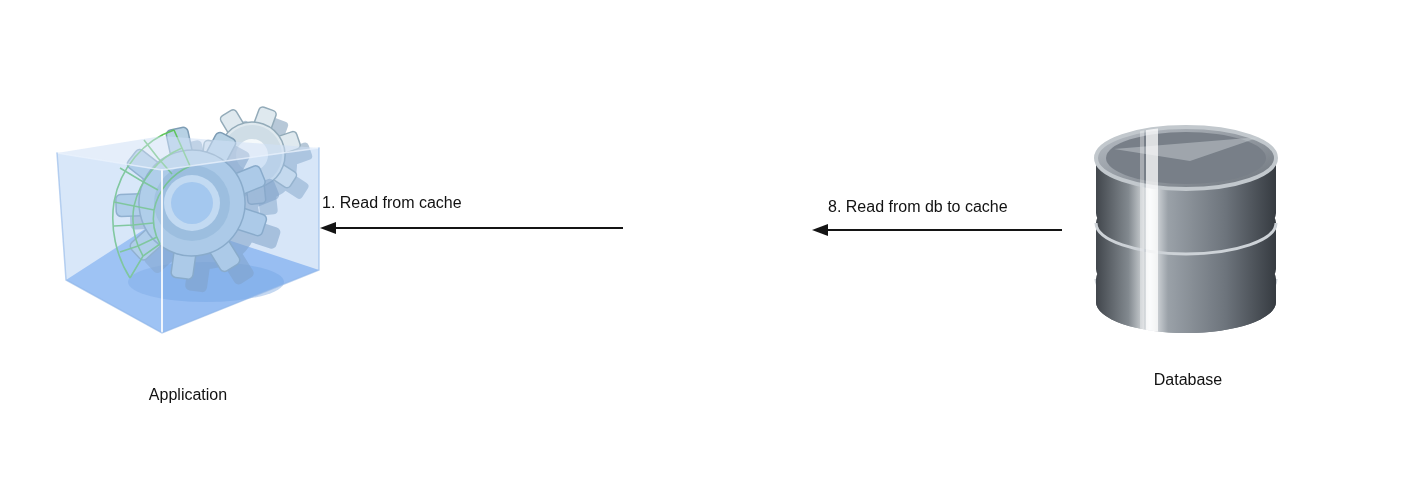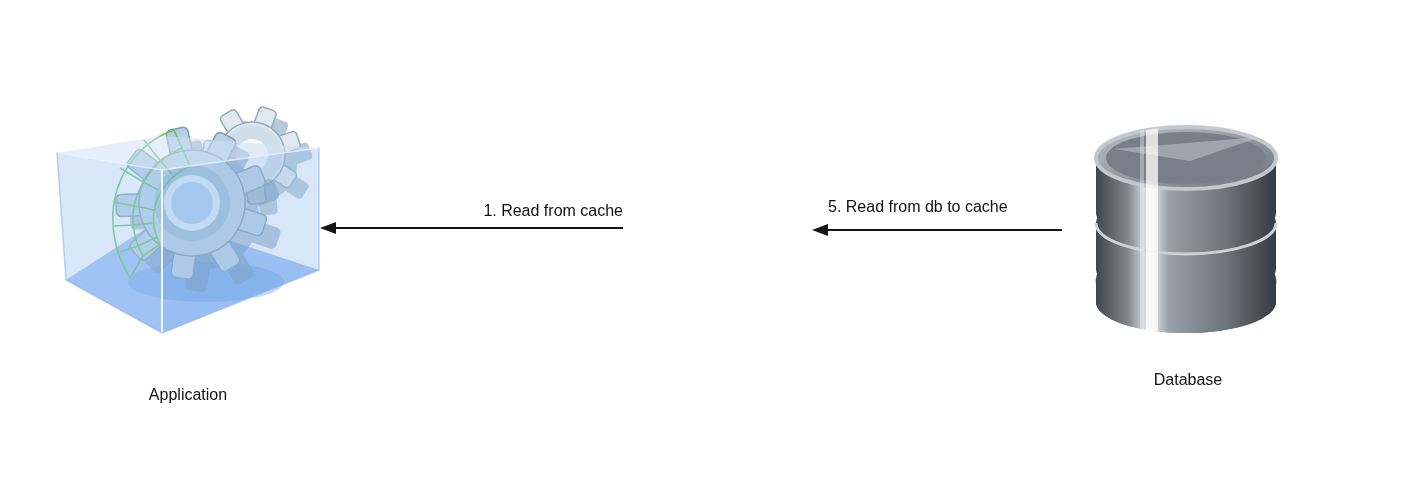--- a/index.html
+++ b/index.html
@@ -24,21 +24,21 @@
     text-align:center;margin-top:12px;
     transform:scaleX(0.87);transform-origin:center top;
     letter-spacing:0px;
   }
   .arrow-line{position:absolute;height:2px;background:#141414;}
   .arrow-head{position:absolute;width:0;height:0;border-style:solid;}
   .arrow-head-left{border-width:6px 16px 6px 0;border-color:transparent #141414 transparent transparent;}
   .edge-label{
     position:absolute;font-size:16px;line-height:20px;color:#111111;white-space:nowrap;
   }
-  .edge-label-centered{text-align:right;margin-top:8px;}
+  .edge-label-centered{text-align:left;}
 </style>
 </head>
 <body>
 
 <div class="canvas">
 
   <svg class="node-icon" style="left:56px;top:106px;" width="268" height="240" viewBox="0 0 268 240" aria-hidden="true">
     <defs>
       <g id="gearL">
         <rect x="-11" y="-76" width="22" height="30" rx="5" transform="rotate(0)"></rect>
@@ -160,18 +160,18 @@
       <rect x="50" y="8" width="4" height="208" fill="#ffffff" opacity="0.35"></rect>
     </g>
   </svg>
 
   <div class="arrow-line" style="left:336px;top:227px;width:287px;"></div>
   <div class="arrow-head arrow-head-left" style="left:320px;top:222px;"></div>
   <div class="edge-label edge-label-centered" style="left:322px;top:193px;width:301px;">1. Read from cache</div>
 
   <div class="arrow-line" style="left:827px;top:229px;width:235px;"></div>
   <div class="arrow-head arrow-head-left" style="left:812px;top:224px;"></div>
-  <div class="edge-label" style="left:828px;top:197px;">5. Read from db to cache</div>
+  <div class="edge-label" style="left:828px;top:197px;">8. Read from db to cache</div>
 
   <div class="node-label" style="left:1088px;top:370px;width:200px;">Database</div>
   <div class="node-label" style="left:88px;top:385px;width:200px;">Application</div>
 
 </div>
 
 </body></html>

